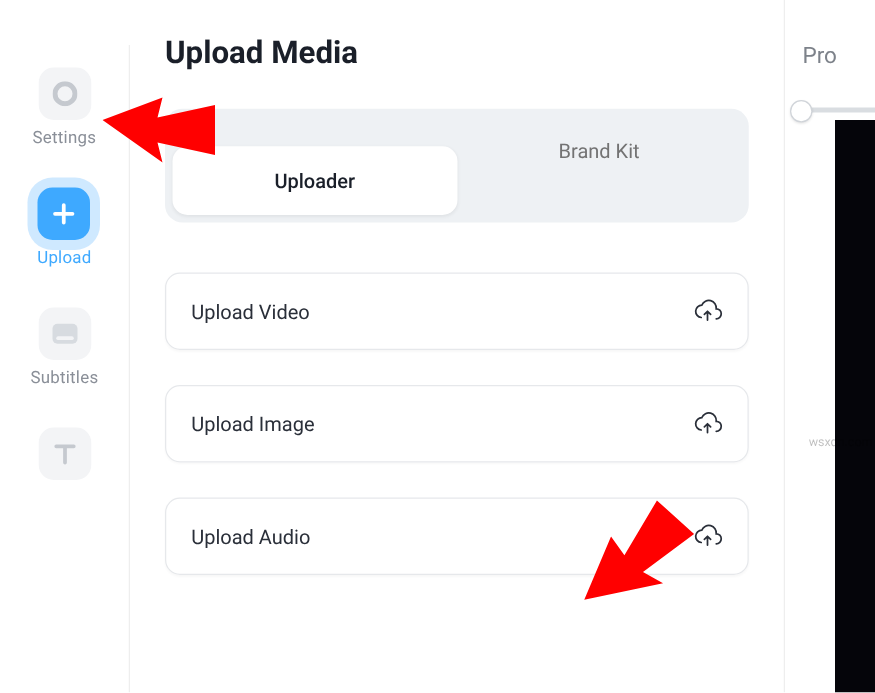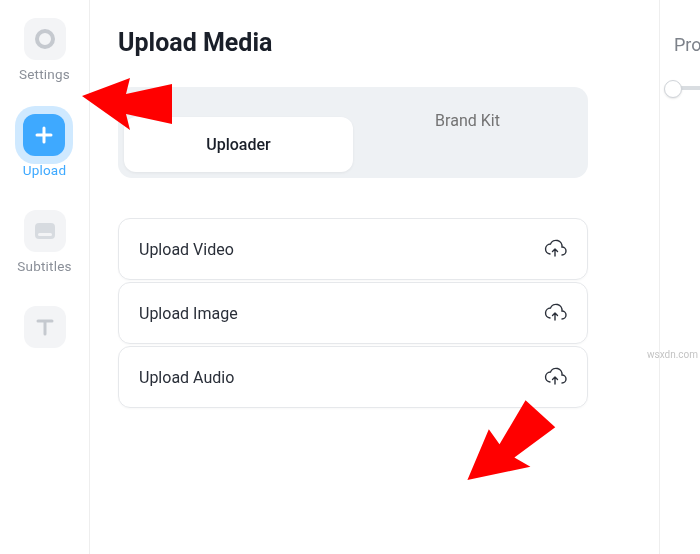--- a/index.html
+++ b/index.html
@@ -10,30 +10,31 @@
     height: 554px;
     overflow: hidden;
     position: relative;
   }
   .app {
     display: flex;
     height: 100%;
   }
   
   .rail {
-    width: 90px;
+    width: 104px;
     border-right: 1px solid #eeeeee;
     display: flex;
     flex-direction: column;
     align-items: center;
     padding-top: 18px;
     gap: 4px;
     background: #ffffff;
     position: relative;
     z-index: 2;
+    margin-top: 36px;
   }
   .rail-item {
     display: flex;
     flex-direction: column;
     align-items: center;
     gap: 6px;
     margin-bottom: 28px;
     cursor: pointer;
   }
   .rail-icon {
@@ -90,42 +91,42 @@
   .tab.active {
     background: #ffffff;
     color: #1a1f29;
     font-weight: 500;
     box-shadow: 0 1px 3px rgba(0,0,0,0.06);
     margin-top: 24px;
   }
   .upload-list {
     display: flex;
     flex-direction: column;
-    gap: 2px;
+    gap: 28px;
     max-width: 470px;
   }
   .upload-row {
     border: 1px solid #e6e8eb;
     border-radius: 12px;
     padding: 20px 20px;
     display: flex;
     align-items: center;
     justify-content: space-between;
     cursor: pointer;
     box-shadow: 0 1px 2px rgba(0,0,0,0.03);
   }
   .upload-row span.label {
     font-size: 16px;
     color: #2a2f39;
   }
   .cloud-icon svg { display: block; }
 
   
   .right-strip {
-    width: 41px;
+    width: 73px;
     border-left: 1px solid #eeeeee;
     position: relative;
     background: #ffffff;
     text-decoration: underline;
   }
   .right-label {
     position: absolute;
     top: 34px;
     left: 14px;
     font-size: 18px;

